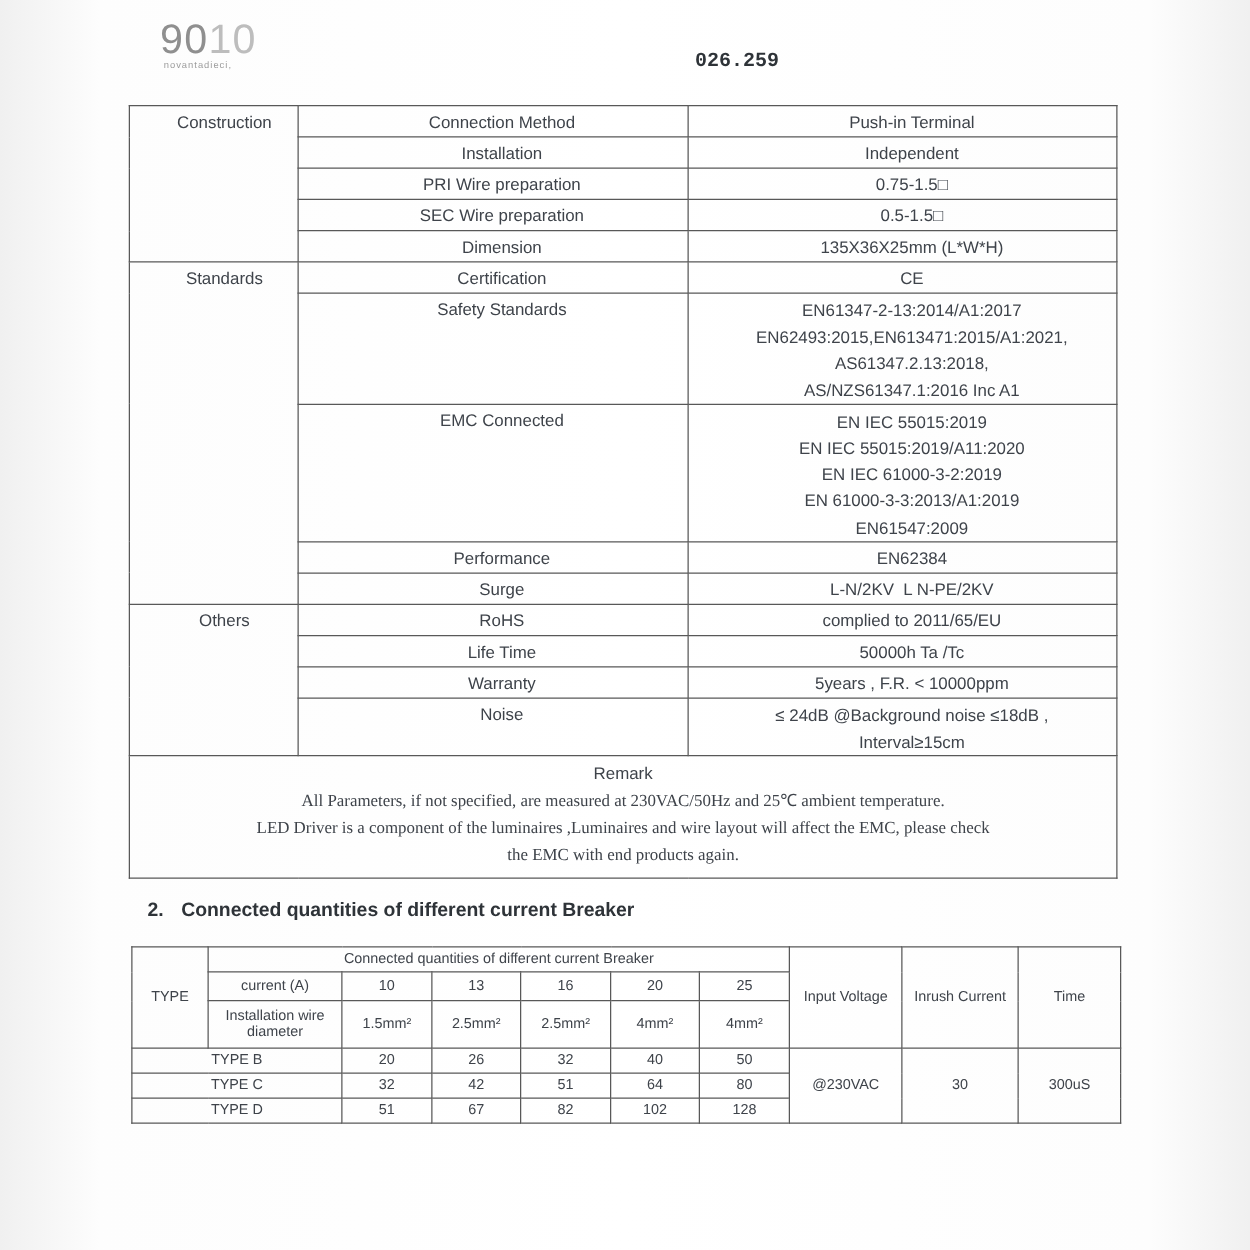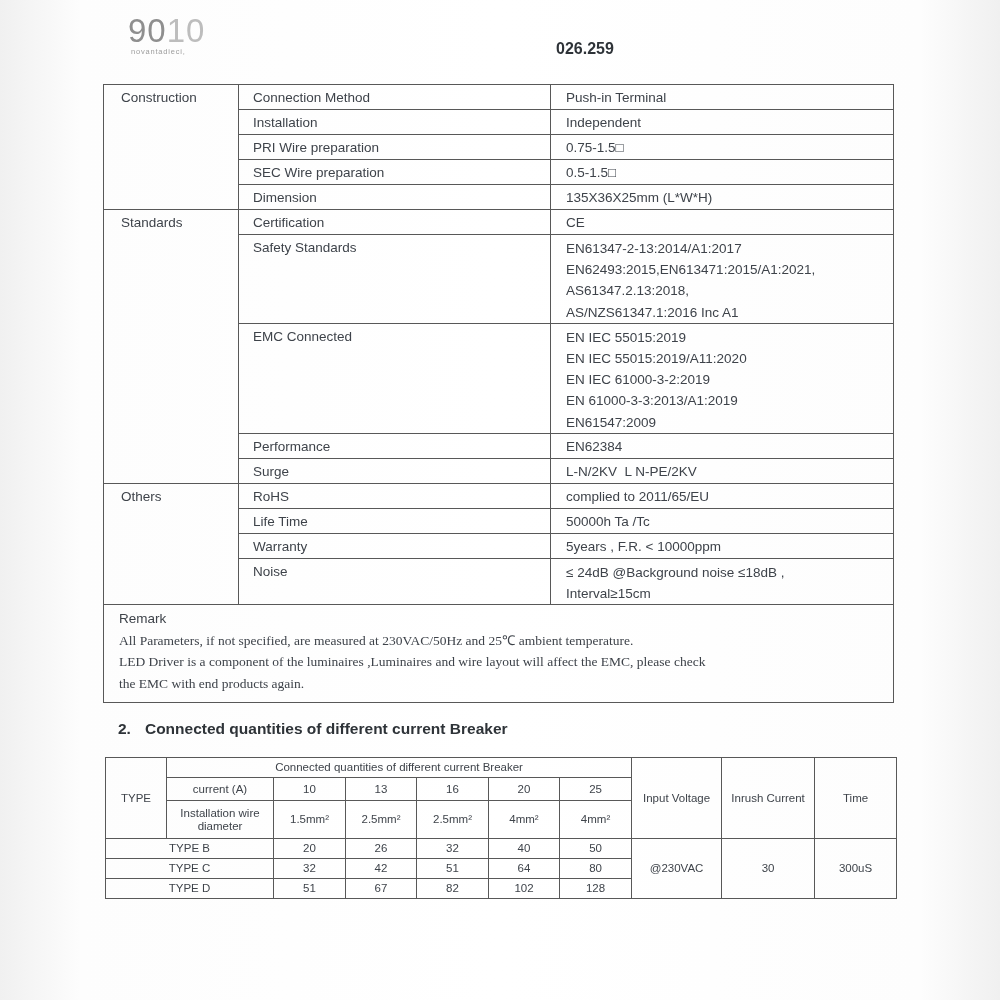--- a/index.html
+++ b/index.html
@@ -11,27 +11,27 @@
     position: relative;
   }
   .page { position: absolute; inset: 0; filter: blur(0.3px); }
 
   
   .logo { position: absolute; left: 128px; top: 16px; }
   .logo-line { font-size: 33px; letter-spacing: 1px; line-height: 30px; }
   .logo-90 { color: #8f8f8f; }
   .logo-10 { color: #bdbdbd; }
   .logo-sub { font-size: 7.5px; letter-spacing: 0.8px; color: #9c9c9c; margin-top: 1px; padding-left: 3px; }
-  .doc-number { position: absolute; left: 556px; top: 40px; font-size: 16px; font-weight: bold; color: #2e3338; }
+  .doc-number { position: absolute; left: 556px; top: 40px; font-size: 16px; font-weight: bold; color: #2e3338; font-family: Liberation Mono, monospace; }
 
   
   table { border-collapse: collapse; table-layout: fixed; }
   td { border: 1px solid #585858; vertical-align: top; overflow: hidden; }
   .spec-table { position: absolute; left: 103px; top: 84px; width: 790px; font-size: 13.5px; }
-  .spec-table td { padding-top: 3px; line-height: 19px; }
+  .spec-table td { padding-top: 3px; line-height: 19px; text-align: center; }
   .spec-table td.sec { padding-left: 17px; }
   .spec-table td.lbl { padding-left: 14px; }
   .spec-table td.val { padding-left: 15px; white-space: pre-wrap; }
   .spec-table td.ml { line-height: 21.2px; }
   .r25 { height: 25px; } .r84 { height: 84px; } .r107 { height: 107px; } .r45 { height: 45px; }
   .remark-cell { height: 88px; padding: 5px 15px 8px 15px; }
   .remark-title { line-height: 21.5px; }
   .remark-text { line-height: 21.5px; white-space: pre-wrap; font-family: Liberation Serif, serif; }
 
   

